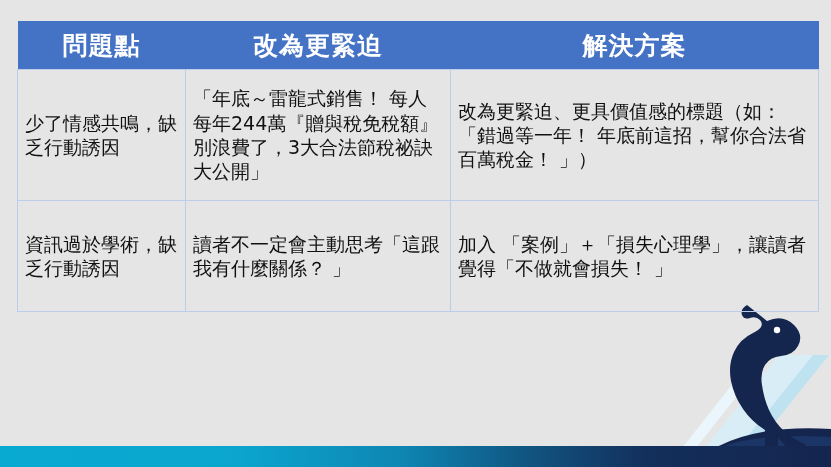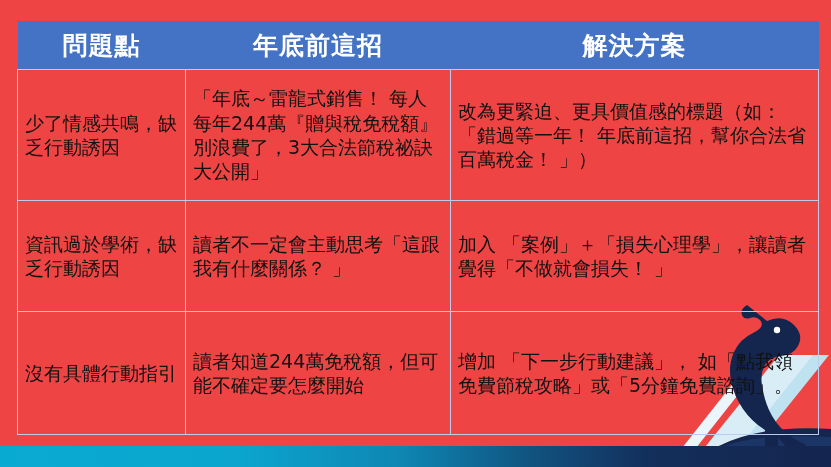--- a/index.html
+++ b/index.html
@@ -13,21 +13,21 @@
     overflow: hidden;
     font-family: "DejaVu Sans", "Liberation Sans", sans-serif;
     position: relative;
   }
 
   #slide {
     position: absolute;
     left: 0; top: 0;
     width: 831px;
     height: 467px;
-    background: #ef4444;
+    background: #e5e5e5;
     overflow: hidden;
   }
 
   
   .brand-art {
     position: absolute;
     right: 0;
     bottom: 0;
     width: 260px;
     height: 170px;
@@ -151,21 +151,21 @@
   <div class="table-wrap">
     <table class="matrix">
       <colgroup>
         <col class="c1">
           <col class="c2">
           <col class="c3">
       </colgroup>
       <thead>
         <tr>
           <th>問題點</th>
-          <th>年底前這招</th>
+          <th>改為更緊迫</th>
           <th>解決方案</th>
         </tr>
       </thead>
       <tbody>
         <tr class="r1">
           <td class="col-issue">
               <span class="cell-text">少了情感共鳴，缺乏行動誘因</span>
             </td>
           <td class="col-impact">
               <span class="cell-text">「年底～雷龍式銷售！ 每人每年244萬『贈與稅免稅額』別浪費了，3大合法節稅祕訣大公開」</span>
@@ -178,28 +178,17 @@
           <td class="col-issue">
               <span class="cell-text">資訊過於學術，缺乏行動誘因</span>
             </td>
           <td class="col-impact">
               <span class="cell-text">讀者不一定會主動思考「這跟我有什麼關係？ 」</span>
             </td>
           <td class="col-fix">
               <span class="cell-text">加入 「案例」＋「損失心理學」，讓讀者覺得「不做就會損失！ 」</span>
             </td>
         </tr>
-        <tr class="r3">
-          <td class="col-issue">
-              <span class="cell-text">沒有具體行動指引</span>
-            </td>
-          <td class="col-impact">
-              <span class="cell-text">讀者知道244萬免稅額，但可能不確定要怎麼開始</span>
-            </td>
-          <td class="col-fix">
-              <span class="cell-text">增加 「下一步行動建議」， 如「點我領免費節稅攻略」或「5分鐘免費諮詢」。</span>
-            </td>
-        </tr>
       </tbody>
     </table>
   </div>
 
 </div>
 
 </body></html>

